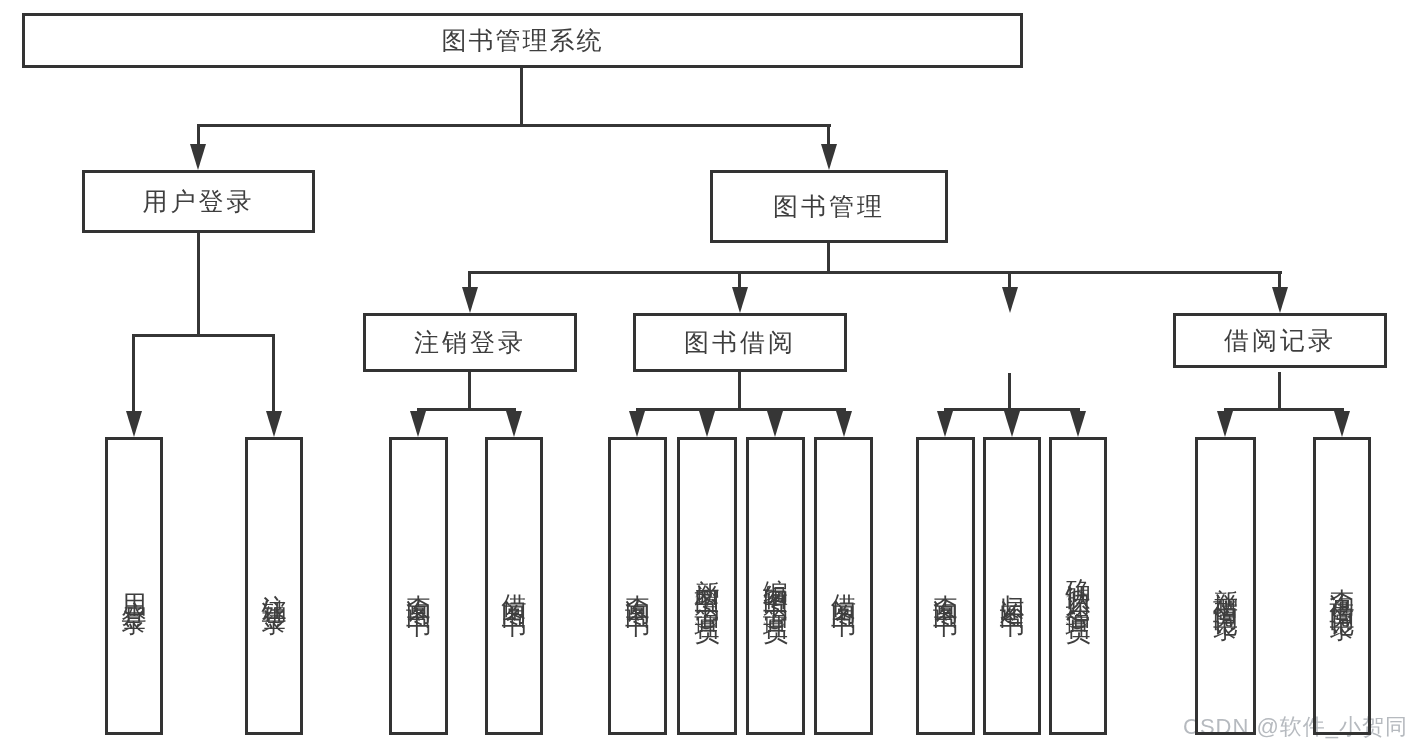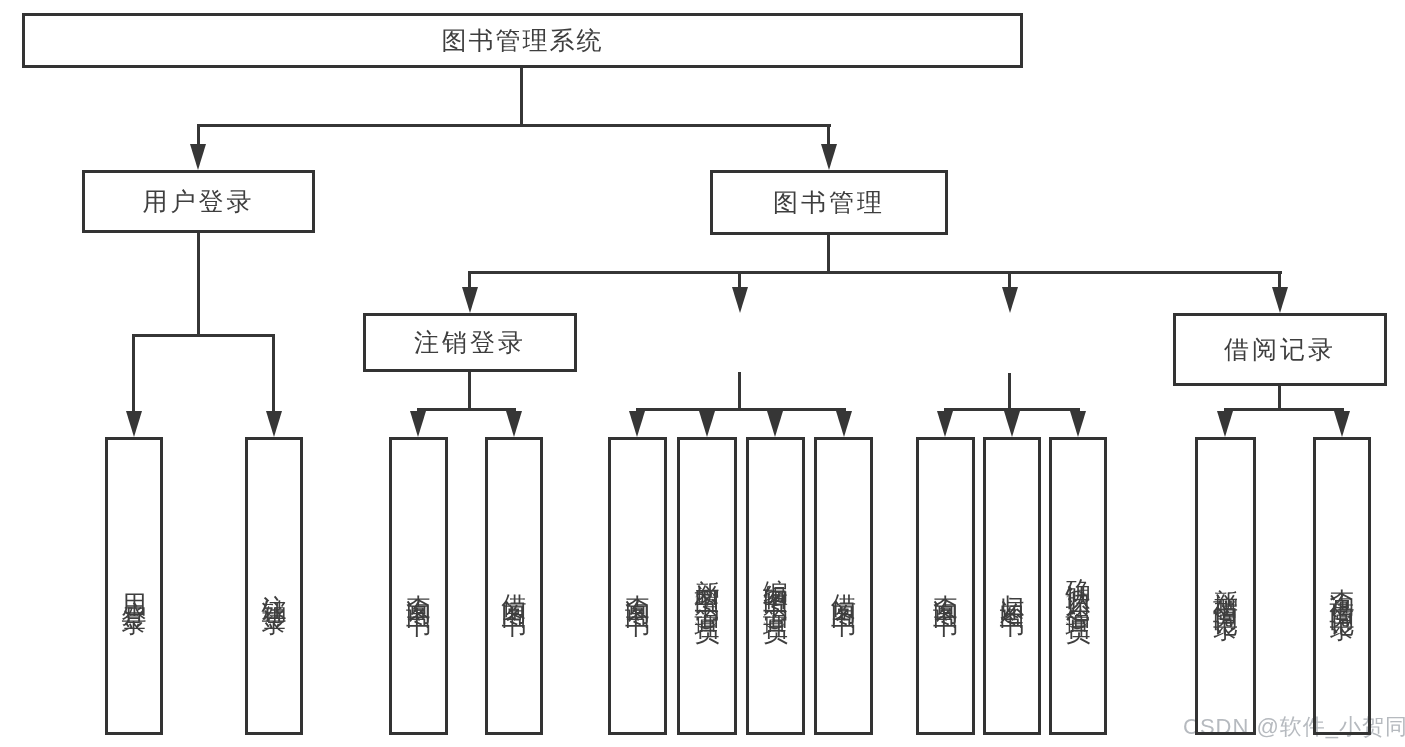--- a/index.html
+++ b/index.html
@@ -79,42 +79,43 @@
   <div class="box root" style="left:22px; top:13px; width:1001px; height:55px;">图书管理系统</div>
 
   <div class="vline" style="left:520px; top:68px; height:59px;"></div>
   <div class="hline" style="left:197px; top:124px; width:634px;"></div>
   <div class="vline" style="left:197px; top:124px; height:22px;"></div>
   <div class="arrow" style="left:190px; top:144px;"></div>
   <div class="vline" style="left:827px; top:124px; height:22px;"></div>
   <div class="arrow" style="left:821px; top:144px;"></div>
 
   <div class="box" style="left:82px; top:170px; width:233px; height:63px;">用户登录</div>
-  <div class="box" style="left:710px; top:170px; width:238px; height:65px;">图书管理</div>
+  <div class="box" style="left:710px; top:170px; width:238px; height:73px;">图书管理</div>
 
   <div class="vline" style="left:197px; top:233px; height:104px;"></div>
   <div class="hline" style="left:132px; top:334px; width:143px;"></div>
   <div class="vline" style="left:132px; top:334px; height:79px;"></div>
   <div class="arrow" style="left:126px; top:411px;"></div>
   <div class="vline" style="left:272px; top:334px; height:79px;"></div>
   <div class="arrow" style="left:266px; top:411px;"></div>
 
   <div class="vline" style="left:827px; top:233px; height:41px;"></div>
   <div class="hline" style="left:468px; top:271px; width:814px;"></div>
   <div class="vline" style="left:468px; top:271px; height:18px;"></div>
   <div class="arrow" style="left:462px; top:287px;"></div>
   <div class="vline" style="left:738px; top:271px; height:18px;"></div>
   <div class="arrow" style="left:732px; top:287px;"></div>
   <div class="vline" style="left:1008px; top:271px; height:18px;"></div>
   <div class="arrow" style="left:1002px; top:287px;"></div>
   <div class="vline" style="left:1278px; top:271px; height:18px;"></div>
   <div class="arrow" style="left:1272px; top:287px;"></div>
 
   <div class="box" style="left:363px; top:313px; width:214px; height:59px;">注销登录</div>
-  <div class="box" style="left:1173px; top:313px; width:214px; height:73px;">借阅记录</div>
+  <div class="box" style="left:633px; top:313px; width:214px; height:59px;">图书借阅</div>
+  <div class="box" style="left:1173px; top:313px; width:214px; height:55px;">借阅记录</div>
 
   <div class="vline" style="left:468px; top:372px; height:39px;"></div>
   <div class="hline" style="left:417px; top:408px; width:99px;"></div>
   <div class="arrow" style="left:410px; top:411px;"></div>
   <div class="arrow" style="left:506px; top:411px;"></div>
 
   <div class="vline" style="left:738px; top:372px; height:39px;"></div>
   <div class="hline" style="left:636px; top:408px; width:210px;"></div>
   <div class="arrow" style="left:629px; top:411px;"></div>
   <div class="arrow" style="left:699px; top:411px;"></div>

